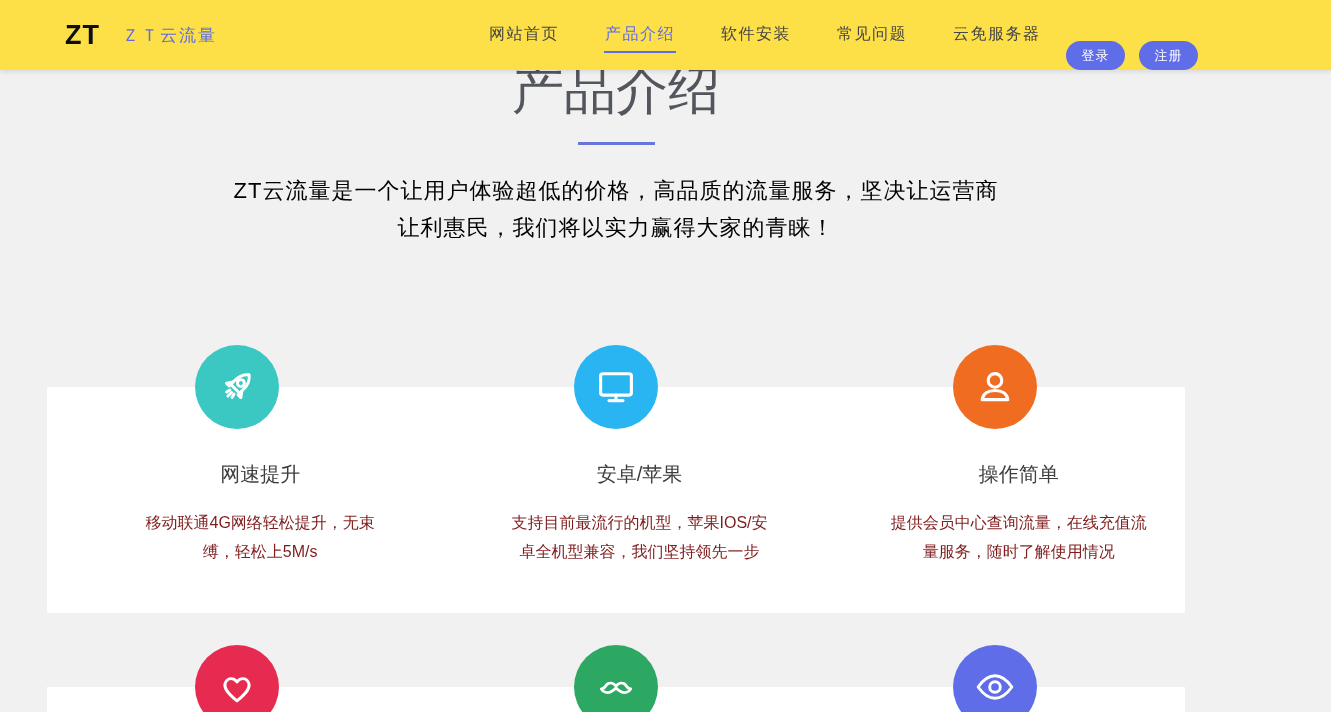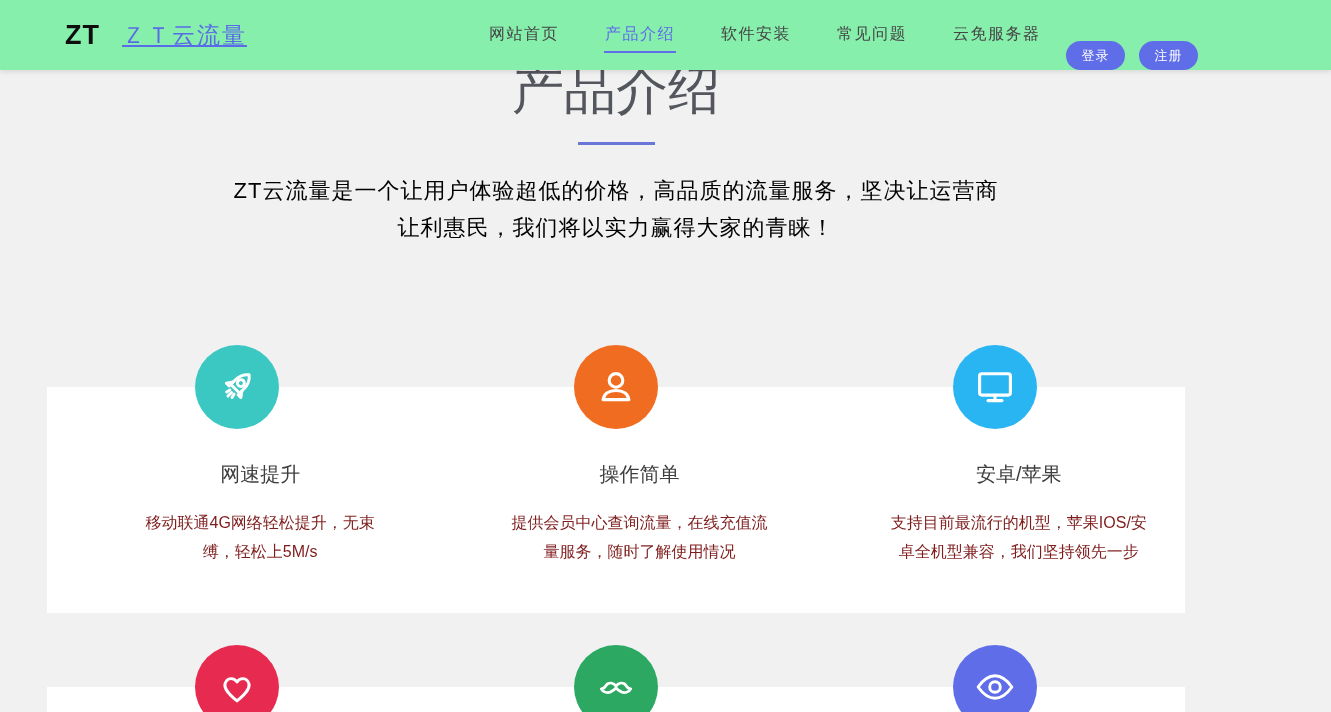--- a/index.html
+++ b/index.html
@@ -1,24 +1,24 @@
 <!DOCTYPE html>
 <html><head>
 <meta charset="utf-8">
 <style>
   html,body{margin:0;padding:0;}
   body{font-family:"Liberation Sans","DejaVu Sans",sans-serif;background:#e8e8e8;}
   .page{position:relative;width:1331px;height:712px;background:#f1f1f2;overflow:hidden;}
 
   
-  .navbar{position:absolute;top:0;left:0;width:1331px;height:70px;background:#86efac;
+  .navbar{position:absolute;top:0;left:0;width:1331px;height:70px;background:#fde047;
           box-shadow:0 2px 5px rgba(0,0,0,.10);z-index:10;}
   .brand{position:absolute;left:65px;top:0;height:70px;display:flex;align-items:center;gap:22px;cursor:pointer;}
   .logo{font-size:27px;font-weight:800;color:#0e0e0e;letter-spacing:1px;}
-  .brand-name{font-size:23px;color:#5b6be8;letter-spacing:2px;text-decoration:underline;}
+  .brand-name{font-size:17px;color:#5b6be8;letter-spacing:2px;}
   .nav-links{position:absolute;left:488px;top:0;height:70px;display:flex;align-items:center;gap:44px;}
   .nav-link{font-size:16px;color:#454545;letter-spacing:1.5px;padding:6px 1px;cursor:pointer;
             border-bottom:2px solid transparent;}
   .nav-link.active{color:#5f6de9;border-bottom-color:#5f6de9;}
   .nav-actions{position:absolute;left:1066px;top:0;height:70px;display:flex;align-items:flex-end;gap:14px;}
   .pill-btn{min-width:59px;height:29px;padding:0 14px;border:none;border-radius:15px;background:#5f6de9;
             color:#ffffff;font-size:13px;font-family:inherit;cursor:pointer;letter-spacing:1px;}
 
   
   .hero-title{position:absolute;top:56px;left:47px;width:1138px;margin:0;text-align:center;
@@ -62,43 +62,43 @@
                 <path d="M12 16.2L12 19"></path>
                 <path d="M13.6 15.9L14.1 17.9"></path>
               </g>
             </svg>
           </span>
         </div>
         <h3 class="card-title">网速提升</h3>
         <p class="card-desc">移动联通4G网络轻松提升，无束缚，轻松上5M/s</p>
       </div>
       <div class="card">
-        <div class="circle" style="background: rgb(240, 108, 33);">
-          <span class="icon-wrap">
-            <svg viewBox="0 0 24 24" fill="none" stroke="#fff" stroke-width="1.7" stroke-linecap="round" stroke-linejoin="round">
-              <circle cx="12" cy="8.4" r="3.7"></circle>
-              <path d="M5 18.9C5.4 15.6 8.2 13.9 12 13.9C15.8 13.9 18.6 15.6 19 18.9L5 18.9Z"></path>
-            </svg>
-          </span>
-        </div>
-        <h3 class="card-title">操作简单</h3>
-        <p class="card-desc">提供会员中心查询流量，在线充值流量服务，随时了解使用情况</p>
-      </div>
-      <div class="card">
         <div class="circle" style="background: rgb(41, 181, 242);">
           <span class="icon-wrap">
             <svg viewBox="0 0 24 24" fill="none" stroke="#fff" stroke-width="1.7" stroke-linecap="round" stroke-linejoin="round">
               <rect x="3.6" y="4.8" width="16.8" height="11.6" rx="1.2"></rect>
               <path d="M12 16.4L12 19.2"></path>
               <path d="M8.2 19.4L15.8 19.4"></path>
             </svg>
           </span>
         </div>
         <h3 class="card-title">安卓/苹果</h3>
         <p class="card-desc">支持目前最流行的机型，苹果IOS/安卓全机型兼容，我们坚持领先一步</p>
+      </div>
+      <div class="card">
+        <div class="circle" style="background: rgb(240, 108, 33);">
+          <span class="icon-wrap">
+            <svg viewBox="0 0 24 24" fill="none" stroke="#fff" stroke-width="1.7" stroke-linecap="round" stroke-linejoin="round">
+              <circle cx="12" cy="8.4" r="3.7"></circle>
+              <path d="M5 18.9C5.4 15.6 8.2 13.9 12 13.9C15.8 13.9 18.6 15.6 19 18.9L5 18.9Z"></path>
+            </svg>
+          </span>
+        </div>
+        <h3 class="card-title">操作简单</h3>
+        <p class="card-desc">提供会员中心查询流量，在线充值流量服务，随时了解使用情况</p>
       </div>
     </div>
   <div class="cards-row row2" id="features-row2">
       <div class="card">
         <div class="circle" style="background: rgb(230, 42, 80);">
           <span class="icon-wrap">
             <svg viewBox="0 0 24 24" fill="none" stroke="#fff" stroke-width="1.6" stroke-linecap="round" stroke-linejoin="round">
               <path d="M12 19.6C6.4 15.1 4.3 12 5.9 9.2C7.3 6.8 10.4 6.9 12 9.3C13.6 6.9 16.7 6.8 18.1 9.2C19.7 12 17.6 15.1 12 19.6Z"></path>
             </svg>
           </span>

